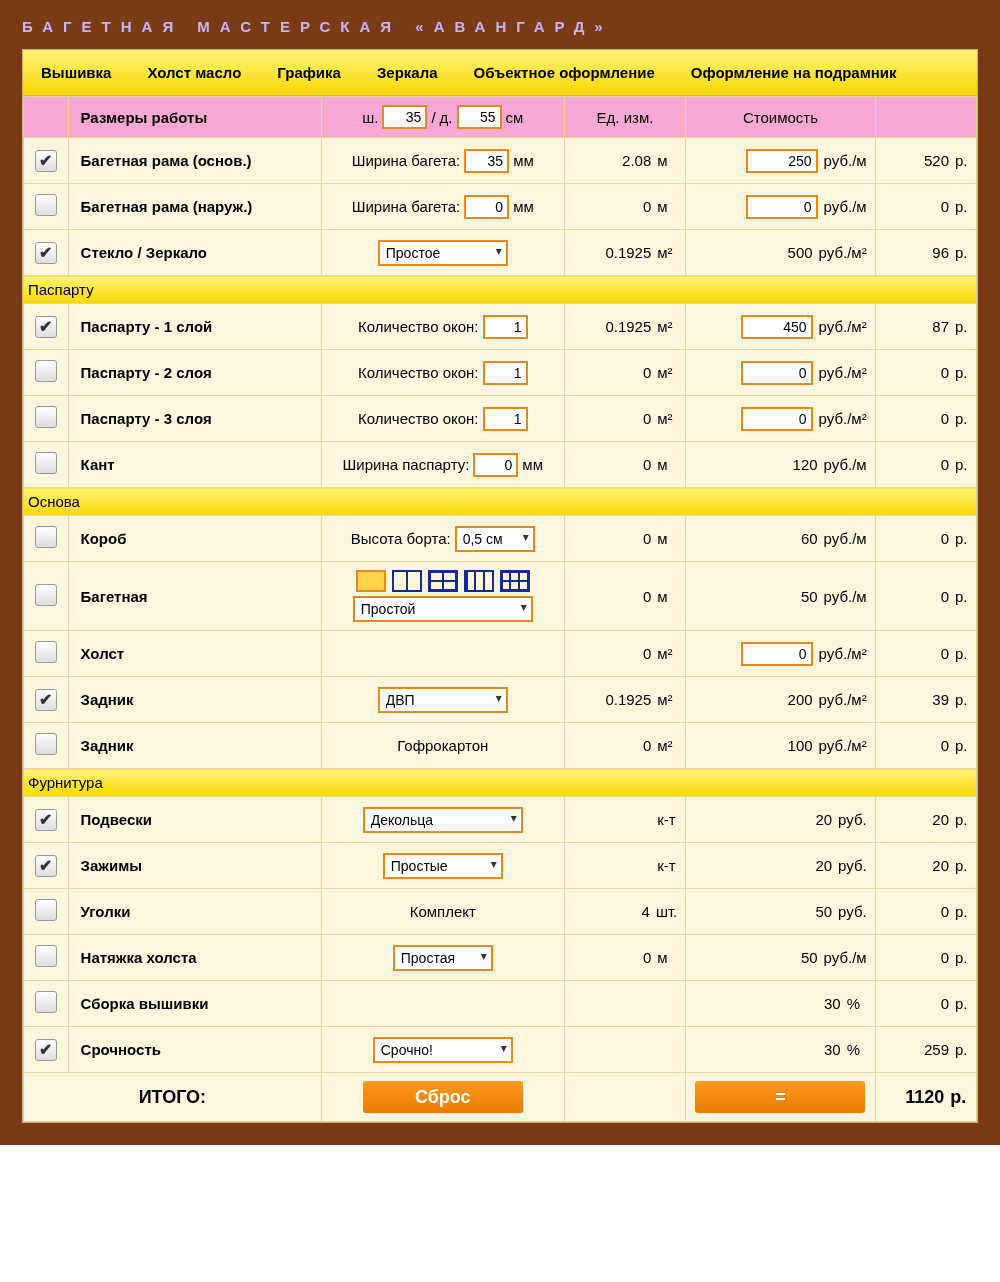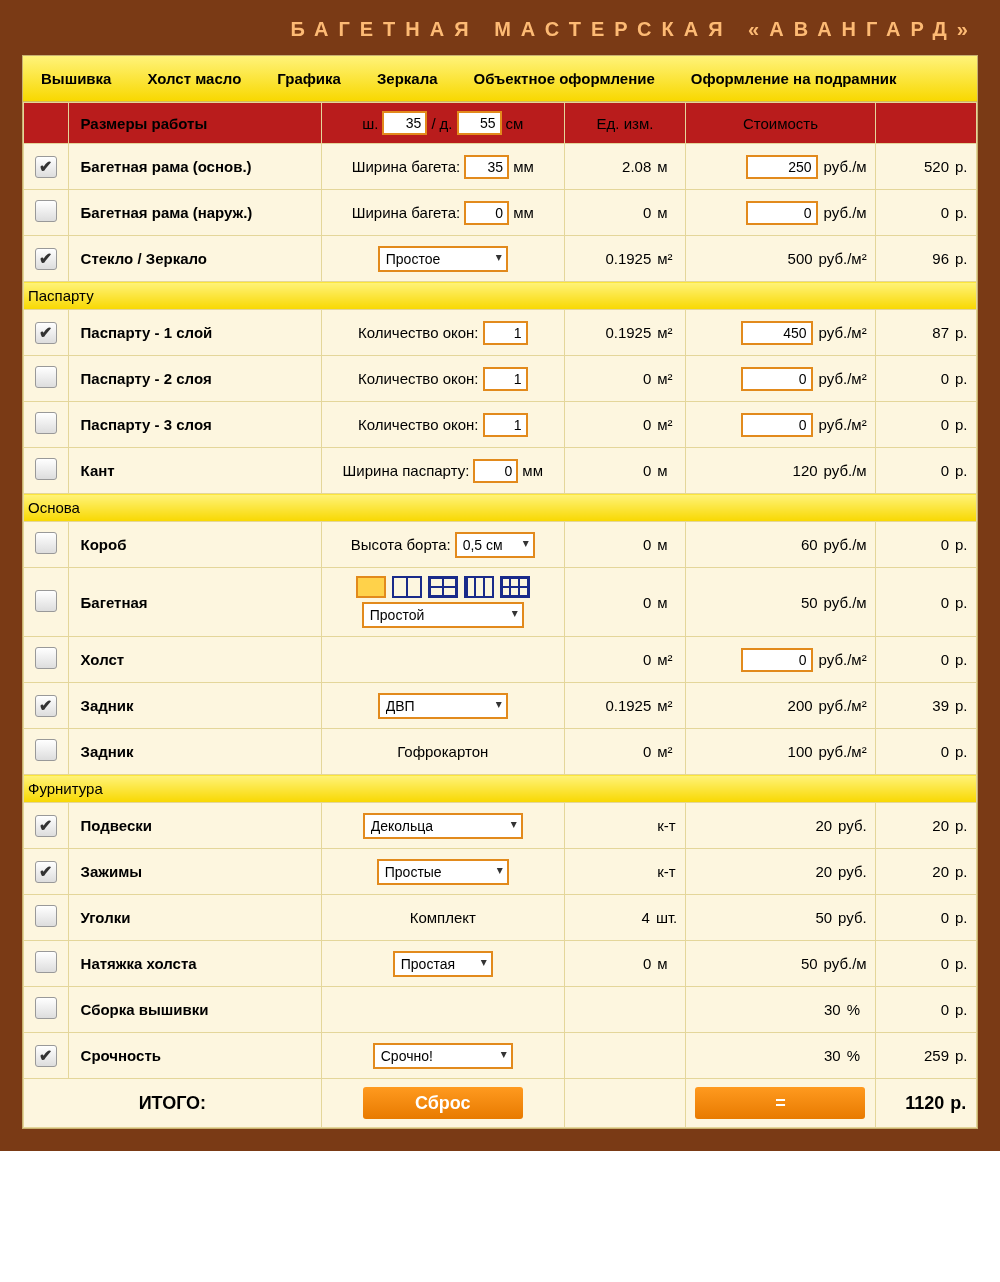--- a/index.html
+++ b/index.html
@@ -1,25 +1,25 @@
 <!DOCTYPE html>
 <html><head>
 <meta charset="utf-8">
 <style>
 *{box-sizing:border-box;margin:0;padding:0}
 body{font-family:Arial,Helvetica,sans-serif;background:#fff}
 .frame{width:1000px;margin:0 auto;background:#7a3a15;padding:22px}
 .inner{background:#fff;border:1px solid #c7b070}
-.title{color:#fdba74;font-size:20px;font-weight:bold;letter-spacing:10px;text-align:right;padding:0 0 14px;margin-top:-4px}
+.title{color:#c4b5fd;font-size:15px;font-weight:bold;letter-spacing:10px;text-align:left;padding:0 0 14px;margin-top:-4px}
 .tabs{display:flex;background:linear-gradient(#fff37a,#f8d800);border-bottom:1px solid #d3b95a}
 .tab{padding:14px 18px;font-weight:bold;color:#000;cursor:pointer;font-size:15px}
 table{width:100%;border-collapse:collapse}
 td{border:1px solid #e4d69a;padding:8px 8px;vertical-align:middle;font-size:15px}
 tr.row td{background:#fdf6df;height:46px}
-tr.hdr td{background:#b91c1c;font-weight:normal;text-align:center;height:40px}
+tr.hdr td{background:#f9a8d4;font-weight:normal;text-align:center;height:40px}
 tr.sect td{background:linear-gradient(#fff37a,#f8d800);font-weight:normal;height:28px;padding:4px}
 .chkcell{width:44px;text-align:center}
 .namecell{width:250px;font-weight:bold;padding-left:12px}
 .ctrlcell{width:240px;text-align:center}
 .unitcell{width:120px;text-align:right;padding-right:8px}
 .pricecell{width:160px;text-align:right;padding-right:8px}
 .costcell{width:100px;text-align:right;padding-right:1px}
 .dimlbl{display:inline}
 .unitlbl,.puni,.cuni{display:inline-block;min-width:26px;text-align:left;padding-left:6px}
 .unitval,.pval,.cval{display:inline-block;min-width:56px;text-align:right}
@@ -204,21 +204,21 @@
                 </span>
 <span class="podico g5">
                   <div></div>
                   <div></div>
                   <div></div>
                   <div></div>
                   <div></div>
                   <div></div>
                 </span>
 </div>
-<span class="selwrap"><select class="sel" style="width:162px"><option>Простой</option></select></span>
+<span class="selwrap"><select class="sel" style="width:180px"><option>Простой</option></select></span>
 </td>
 <td class="unitcell"><span class="unitval">0</span><span class="unitlbl">м</span></td>
 <td class="pricecell"><span class="pval">50</span><span class="puni">руб./м</span></td>
 <td class="costcell"><span class="cval">0</span><span class="cuni">р.</span></td>
           </tr>
 
 <tr class="row">
             <td class="chkcell"><span class="chk"></span></td>
 <td class="namecell">Холст</td>
 <td class="ctrlcell"></td>
@@ -254,21 +254,21 @@
 <td class="namecell">Подвески</td>
 <td class="ctrlcell"><span class="selwrap"><select class="sel" style="width:160px"><option>Декольца</option></select></span></td>
 <td class="unitcell"><span class="unitlbl">к-т</span></td>
 <td class="pricecell"><span class="pval">20</span><span class="puni">руб.</span></td>
 <td class="costcell"><span class="cval">20</span><span class="cuni">р.</span></td>
           </tr>
 
 <tr class="row">
             <td class="chkcell"><span class="chk on"></span></td>
 <td class="namecell">Зажимы</td>
-<td class="ctrlcell"><span class="selwrap"><select class="sel" style="width:132px"><option>Простые</option></select></span></td>
+<td class="ctrlcell"><span class="selwrap"><select class="sel" style="width:120px"><option>Простые</option></select></span></td>
 <td class="unitcell"><span class="unitlbl">к-т</span></td>
 <td class="pricecell"><span class="pval">20</span><span class="puni">руб.</span></td>
 <td class="costcell"><span class="cval">20</span><span class="cuni">р.</span></td>
           </tr>
 
 <tr class="row">
             <td class="chkcell"><span class="chk"></span></td>
 <td class="namecell">Уголки</td>
 <td class="ctrlcell">Комплект</td>
 <td class="unitcell"><span class="unitval">4</span><span class="unitlbl">шт.</span></td>

